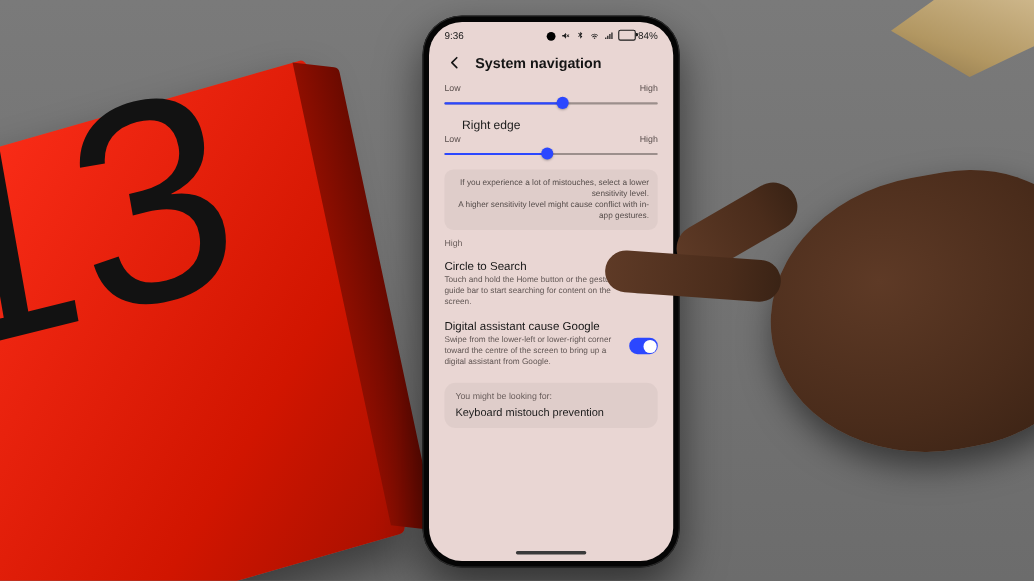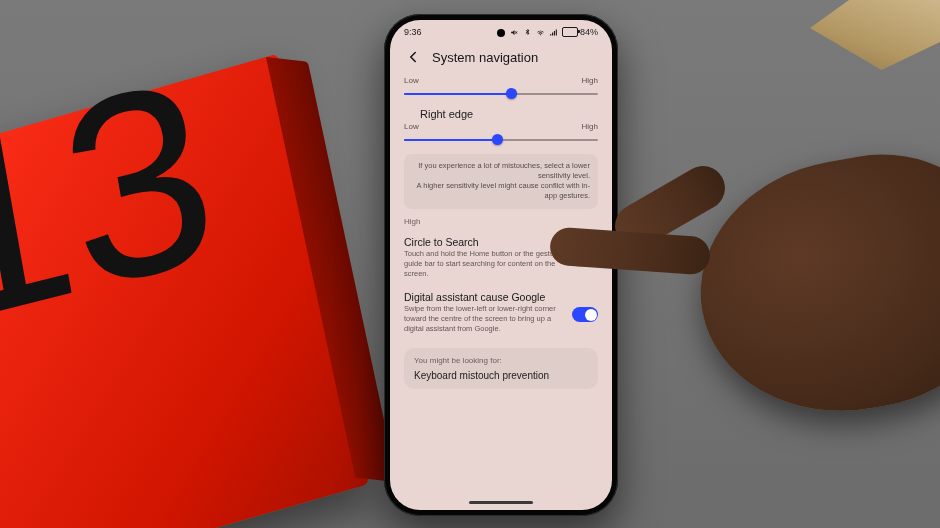--- a/index.html
+++ b/index.html
@@ -35,21 +35,21 @@
     padding:0 14px;font-size:9px;color:#1a1a1a;font-weight:500;}
   .status .right{display:flex;gap:4px;align-items:center;}
   .status svg{width:9px;height:9px;fill:#1a1a1a;}
   .bat{display:inline-flex;align-items:center;gap:2px;}
   .bat-body{width:14px;height:8px;border:1px solid #1a1a1a;border-radius:2px;position:relative;}
   .bat-body::after{content:"";position:absolute;right:-3px;top:1.5px;width:2px;height:3px;background:#1a1a1a;border-radius:0 1px 1px 0;}
   .bat-fill{height:100%;background:#1a1a1a;}
   
   .hdr{display:flex;align-items:center;gap:10px;padding:4px 14px 8px 14px;}
   .hdr .back{width:18px;height:18px;display:flex;align-items:center;justify-content:center;}
-  .hdr .title{font-size:13px;font-weight:400;color:#151515;}
+  .hdr .title{font-size:13px;font-weight:700;color:#151515;}
   
   .content{flex:1;overflow:hidden;padding:0 14px 8px 14px;font-size:9px;color:#252525;}
   .sect-title{font-size:11px;color:#1b1b1b;margin:6px 0 2px 16px;}
   .minmax{display:flex;justify-content:space-between;font-size:8px;color:#5a4f4d;margin-top:2px;}
   .slider{position:relative;height:16px;margin:1px 0 2px 0;}
   .track{position:absolute;left:0;right:0;top:7px;height:2px;background:#9c8f8c;border-radius:2px;}
   .trackfill{position:absolute;left:0;top:7px;height:2px;background:#2b47ff;border-radius:2px;}
   .thumb{position:absolute;top:2px;width:11px;height:11px;background:#2b47ff;border-radius:50%;box-shadow:0 1px 2px rgba(0,0,0,.3);}
   .hint{background:rgba(0,0,0,.04);border-radius:8px;padding:7px 8px;font-size:7.5px;line-height:1.35;color:#564d4b;margin:6px 0;}
   .sect-label{font-size:8px;color:#6a5e5c;margin:8px 0 4px 0;}

